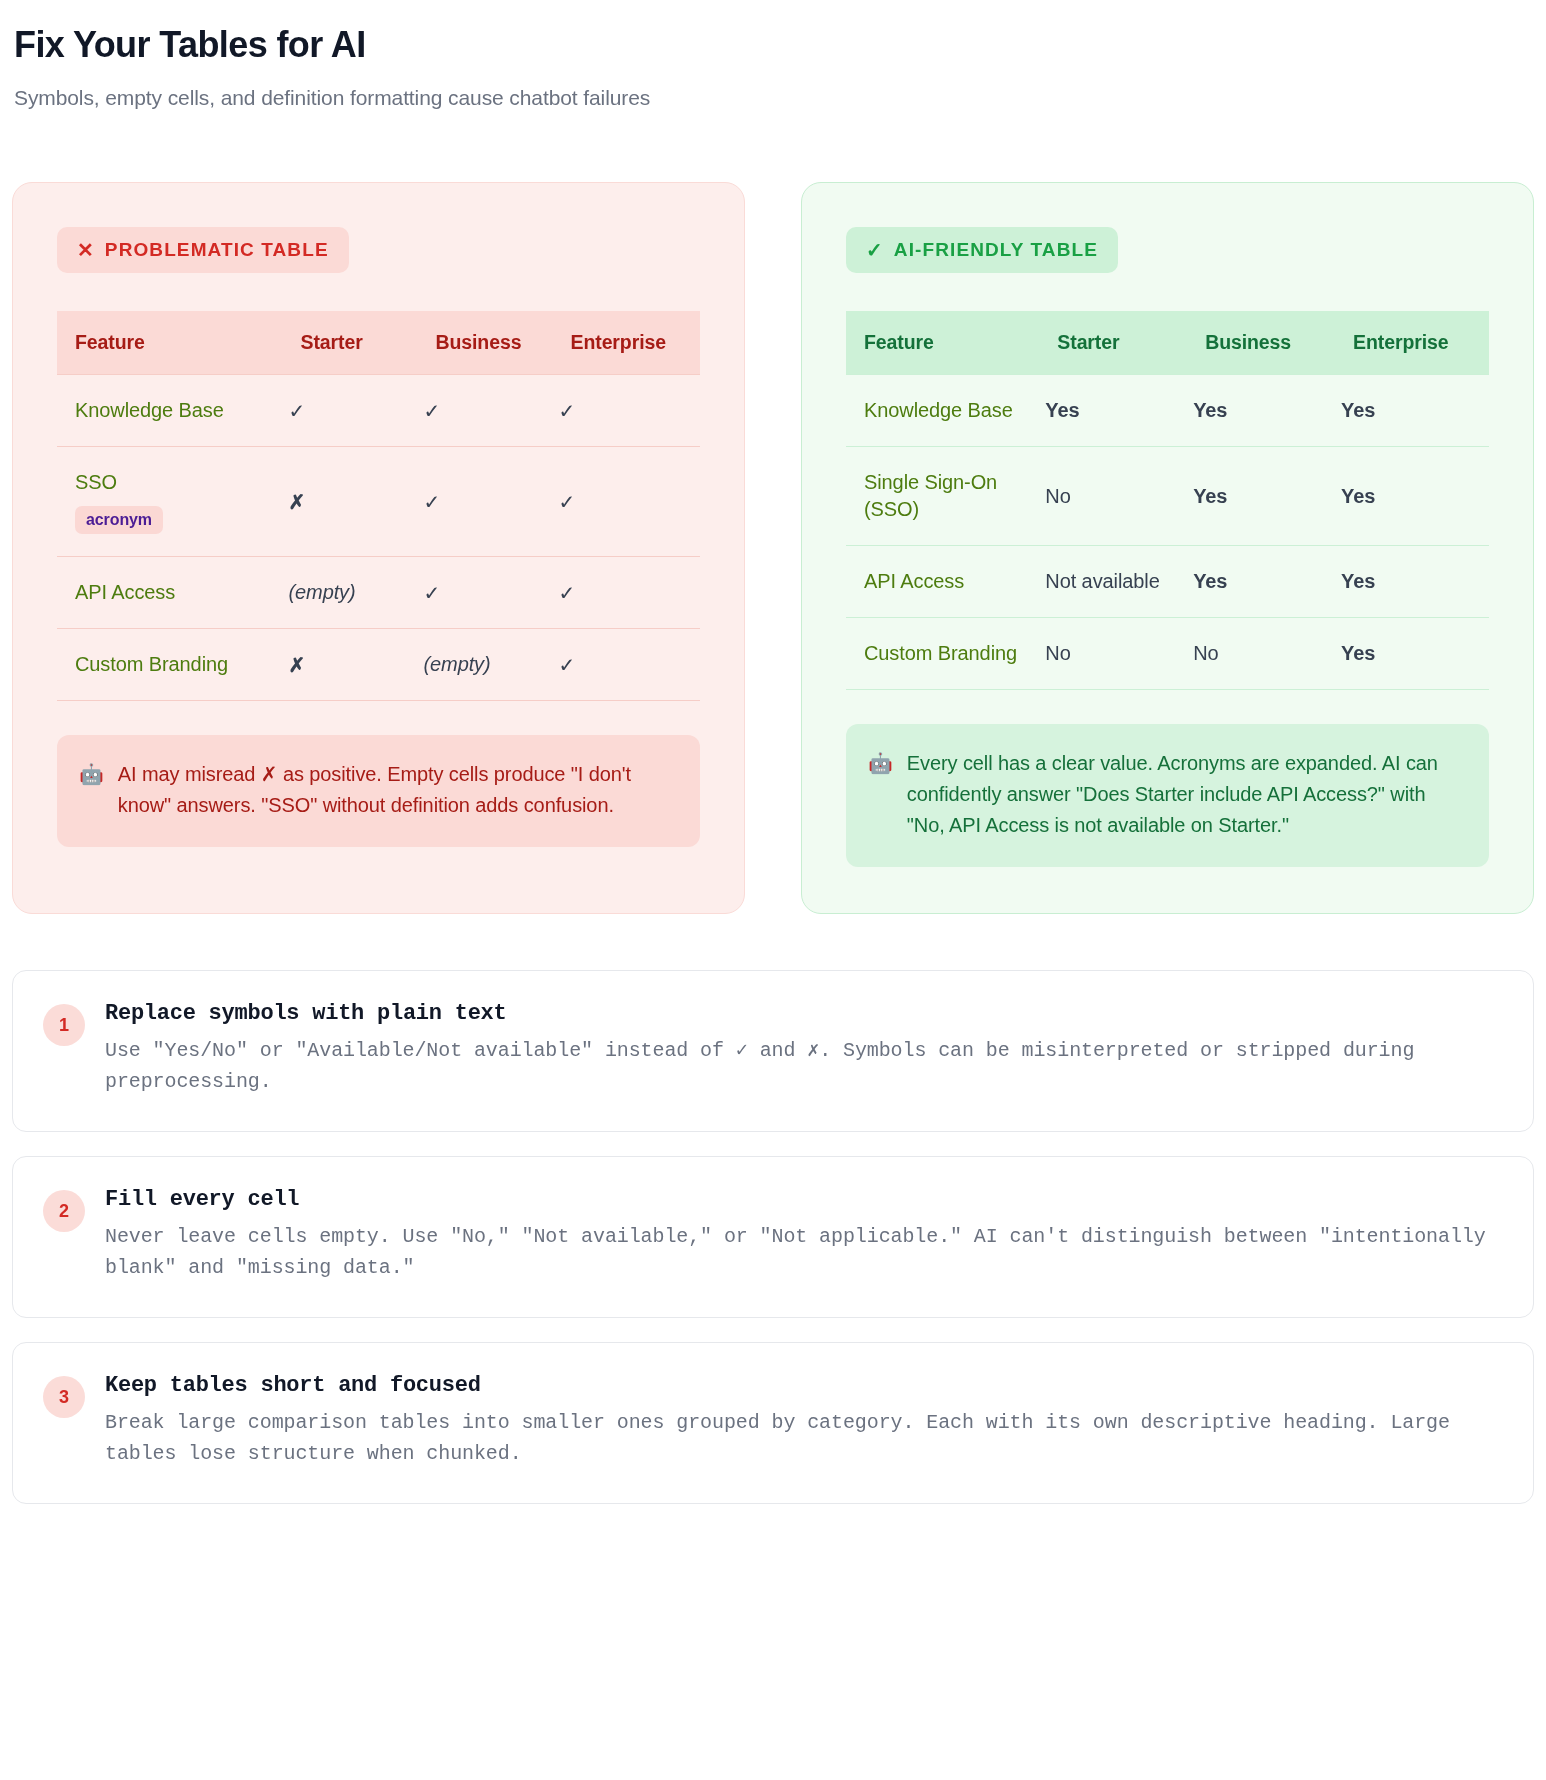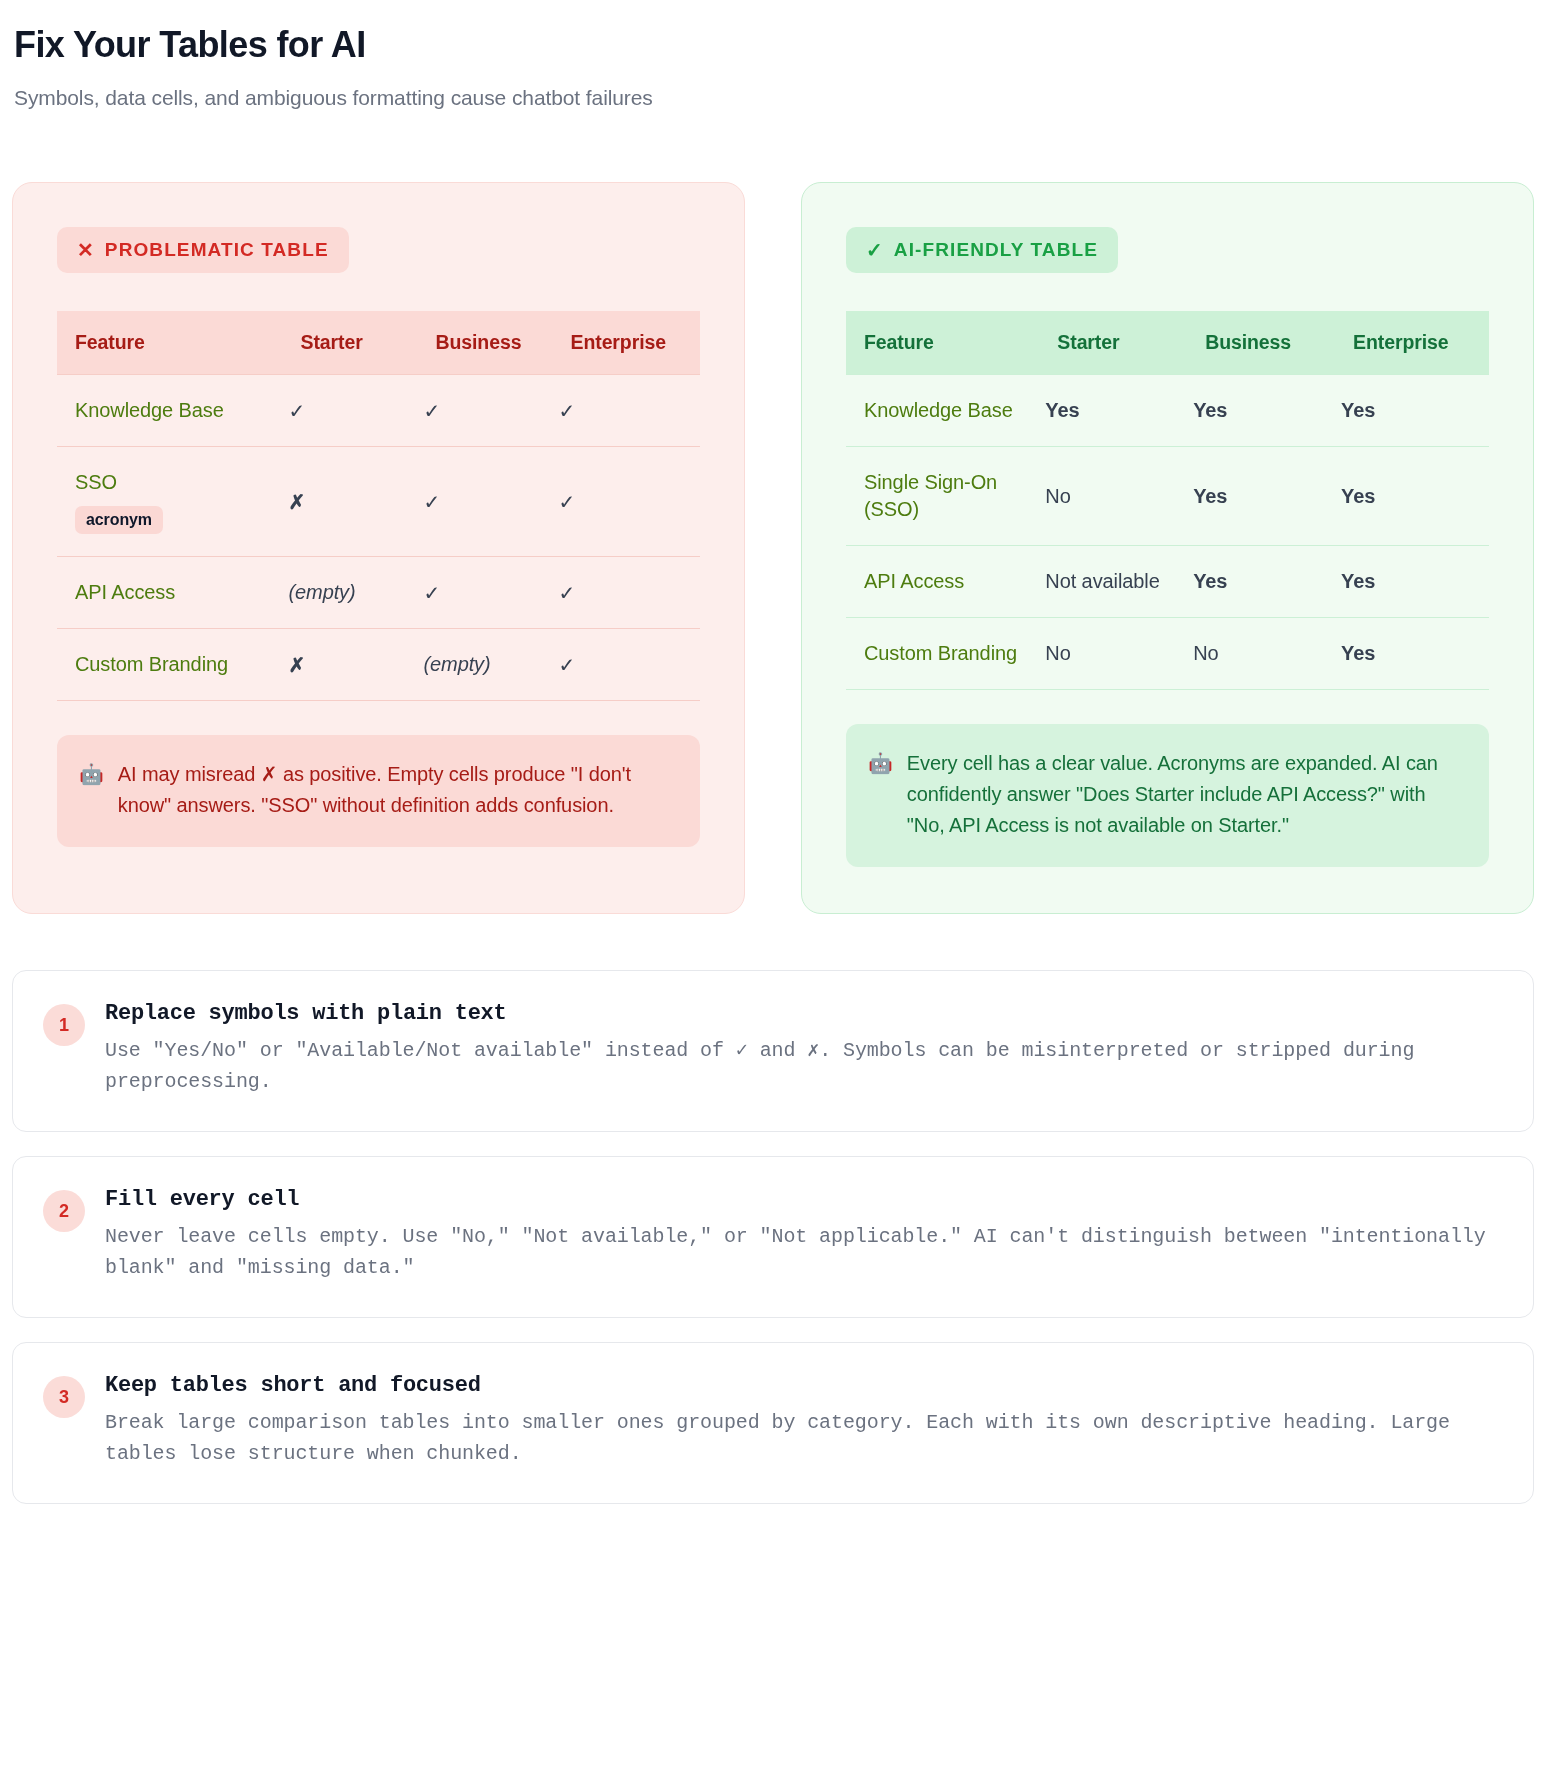--- a/index.html
+++ b/index.html
@@ -103,21 +103,21 @@
   .empty-cell { color: #c9d0d8; font-style: italic; font-size: 19px; }
   .val-yes { color: #17803d; font-weight: bold; }
   .val-no { color: #374151; }
 
   .acronym-tag {
     display: inline-block;
     margin-top: 10px;
     padding: 5px 11px;
     border-radius: 7px;
     background: #fbd8d4;
-    color: #0f172a;
+    color: #4c1d95;
     font-size: 16px;
     font-weight: bold;
     letter-spacing: -0.1px;
   }
 
   
   .callout {
     display: flex;
     gap: 14px;
     border-radius: 12px;
@@ -165,21 +165,21 @@
     color: #6b7280;
     line-height: 1.55;
     letter-spacing: -0.1px;
   }
 </style>
 </head>
 <body>
 
 <div>
   <h1 class="page-title">Fix Your Tables for AI</h1>
-  <p class="page-subtitle">Symbols, data cells, and ambiguous formatting cause chatbot failures</p>
+  <p class="page-subtitle">Symbols, empty cells, and definition formatting cause chatbot failures</p>
 </div>
 
 <div class="compare-grid">
 
   <section class="panel panel-bad">
     <div class="panel-badge badge-bad">
       <span class="badge-mark">✕</span>
       <span>PROBLEMATIC TABLE</span>
     </div>
 

